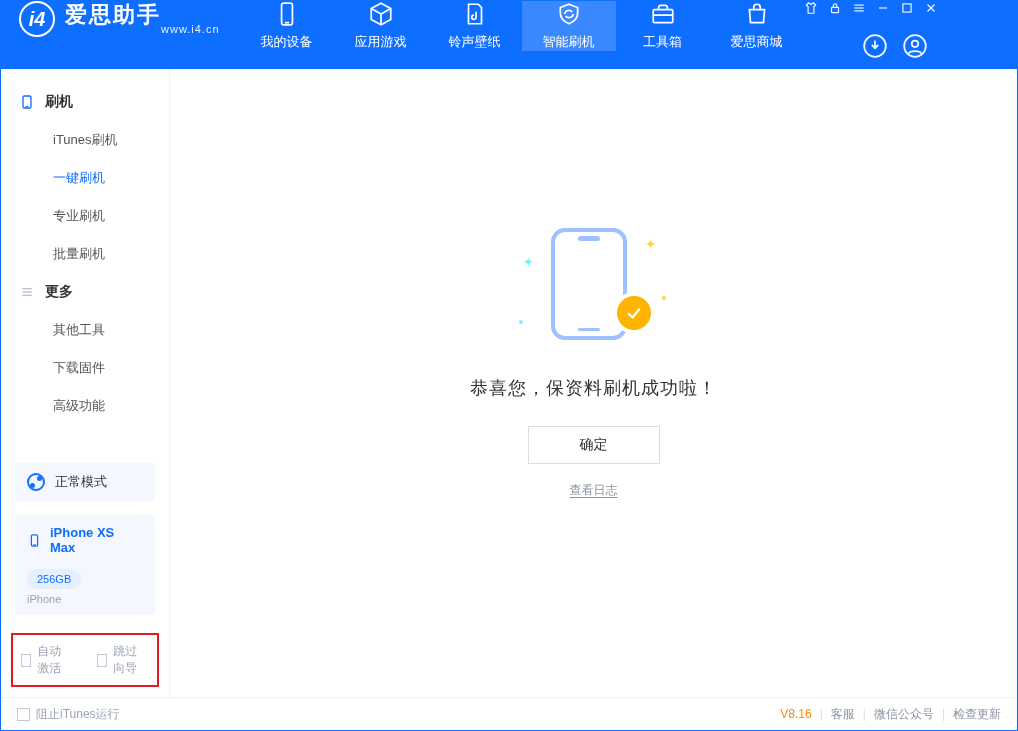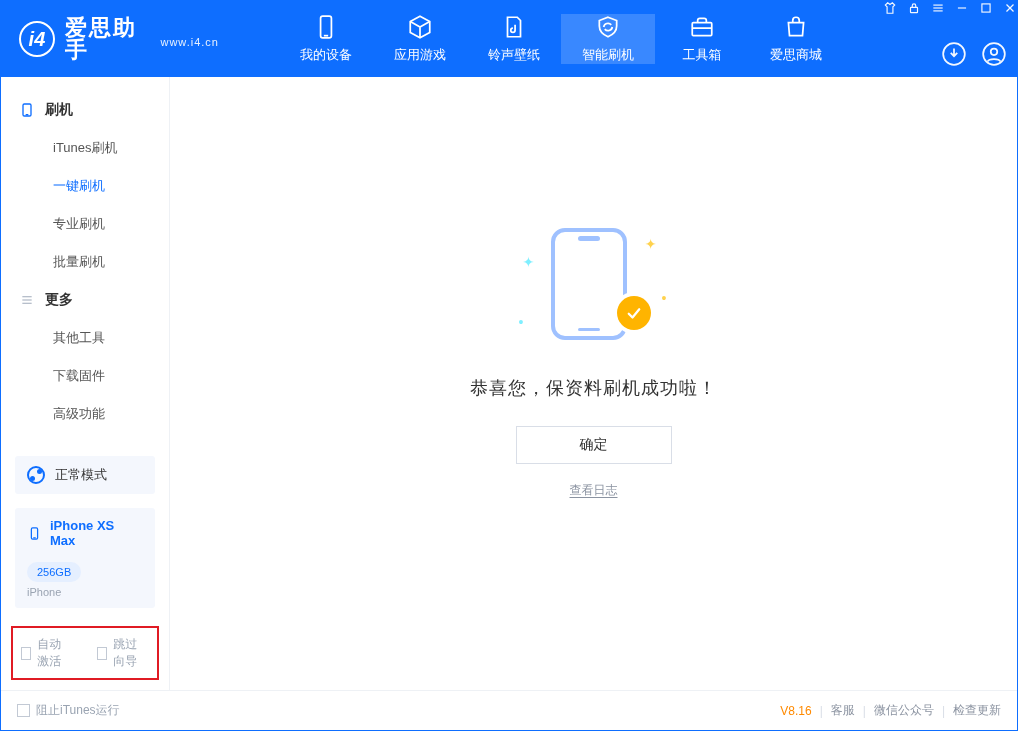--- a/index.html
+++ b/index.html
@@ -1,18 +1,18 @@
 <!DOCTYPE html>
 <html><head>
 <meta charset="utf-8">
 <style>
   * { margin: 0; padding: 0; box-sizing: border-box; font-family: "Microsoft YaHei", "PingFang SC", Arial, sans-serif; }
   body { background: #fff; user-select: none; }
   .window { width: 1018px; height: 731px; border: 1px solid #0e6eff; background: #fff; display: flex; flex-direction: column; }
-  .titlebar { height: 76px; background: linear-gradient(180deg,#0e6eff,#0e6eff); display: flex; align-items: center; color: #fff; gap: 40px; }
+  .titlebar { height: 68px; background: linear-gradient(180deg,#0e6eff,#0e6eff); display: flex; align-items: flex-start; color: #fff; }
   .logo-block { display: flex; align-items: center; padding: 0 20px 0 18px; gap: 10px; }
   .logo-circle { width: 36px; height: 36px; border: 2.5px solid #fff; border-radius: 50%; display: flex; align-items: center; justify-content: center; font-weight: 900; font-size: 20px; font-style: italic;}
   .logo-text { display: flex; flex-direction: row; line-height: 1; }
   .logo-text .big { font-size: 22px; font-weight: 700; letter-spacing: 2px; }
   .logo-text .small { font-size: 11px; opacity: .9; margin-top: 20px; letter-spacing: 1px;}
   .tabs { display: flex; align-items:stretch; }
   .tab { width: 94px; display: flex; flex-direction: column; align-items: center; justify-content: center; font-size: 13px; gap: 6px; cursor: pointer; position: relative;}
   .tab.active { background: rgba(255,255,255,.18); }
   .tab svg { width: 26px; height: 26px; }
   .win-icons-row { display:flex; gap:10px; align-items:center; }
@@ -39,23 +39,23 @@
   .chk .box{ width:13px;height:13px;border:1px solid #c2c9d4; background:#fff;}
   .content { flex:1; display:flex; flex-direction:column; align-items:center; justify-content:center; position:relative; }
   .illus { position:relative; width:150px; height:120px; margin-top:-40px;}
   .phone { position:absolute; left:32px; top:0; width:76px; height:112px; border:4px solid #9fc1ff; border-radius:14px; background:#fff;}
   .phone::before{content:"";position:absolute;top:4px;left:50%;transform:translateX(-50%);width:22px;height:5px;background:#9fc1ff;border-radius:3px;}
   .phone::after{content:"";position:absolute;bottom:5px;left:50%;transform:translateX(-50%);width:22px;height:3px;background:#9fc1ff;border-radius:3px;}
   .check-badge{position:absolute;right:18px;bottom:18px;width:34px;height:34px;border-radius:50%;background:#ffb400;display:flex;align-items:center;justify-content:center;box-shadow:0 0 0 4px #fff;}
   .sparkle{position:absolute;color:#7fefff;font-size:14px;}
   .s1{left:4px;top:26px;} .s2{right:12px;top:8px;color:#ffd24d;} .s3{left:0;bottom:18px;color:#7fefff;} .s4{right:2px;bottom:42px;color:#ffd24d;}
   .msg { margin-top:28px; font-size:18px; color:#333; letter-spacing:1px;}
-  .ok-btn{ margin-top:26px; width:156px; height:38px; border:1px solid #d9dee7; background:#fff; color:#333; font-size:14px; cursor:pointer;}
+  .ok-btn{ margin-top:26px; width:132px; height:38px; border:1px solid #d9dee7; background:#fff; color:#333; font-size:14px; cursor:pointer;}
   .log-link{ margin-top:18px; color:#8b93a1; font-size:12px; cursor:pointer; text-decoration:underline; text-underline-offset:3px;}
-  .statusbar{ height:40px; border-top:1px solid #eef1f5; display:flex; align-items:center; padding:0 16px; font-size:12px; color:#8b93a1;}
+  .statusbar{ height:33px; border-top:1px solid #eef1f5; display:flex; align-items:center; padding:0 16px; font-size:12px; color:#8b93a1;}
   .statusbar .left{display:flex;align-items:center;gap:6px;}
   .statusbar .right{margin-left:auto; display:flex; align-items:center; gap:8px;}
   .statusbar .ver{color:#ff8a00;}
   .sep{color:#d9dee7;}
   .sb-head.more svg{color:#b7bfcb;}
 </style>
 </head>
 <body>
 
 <div class="window">

